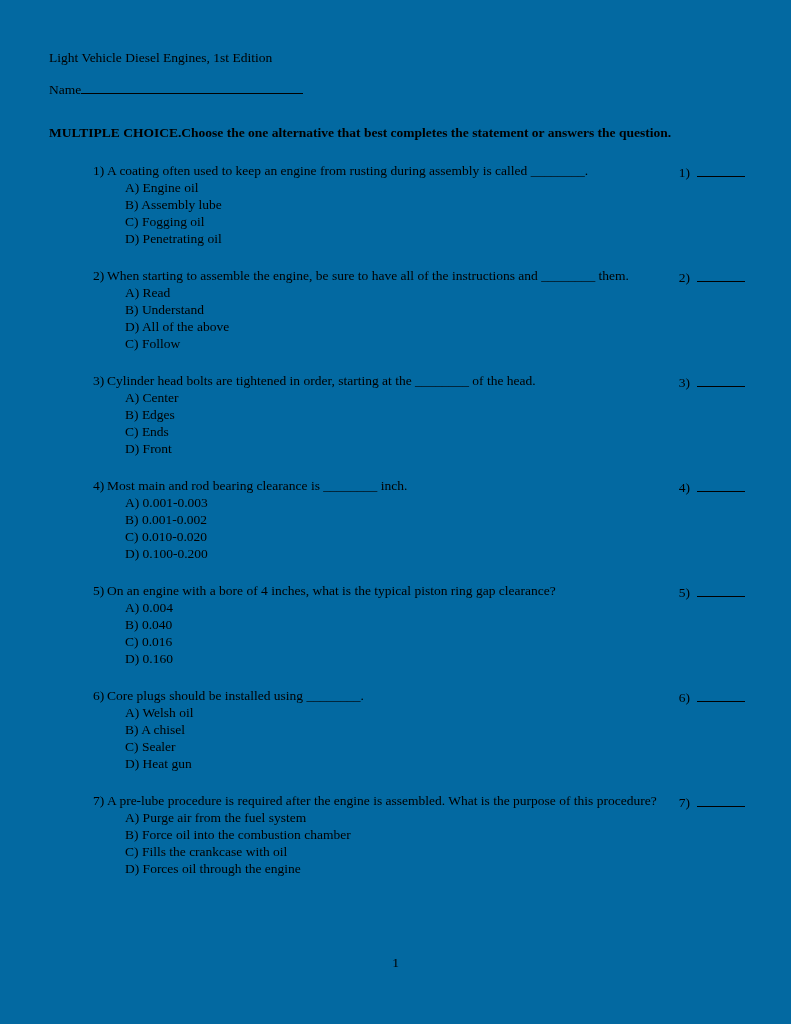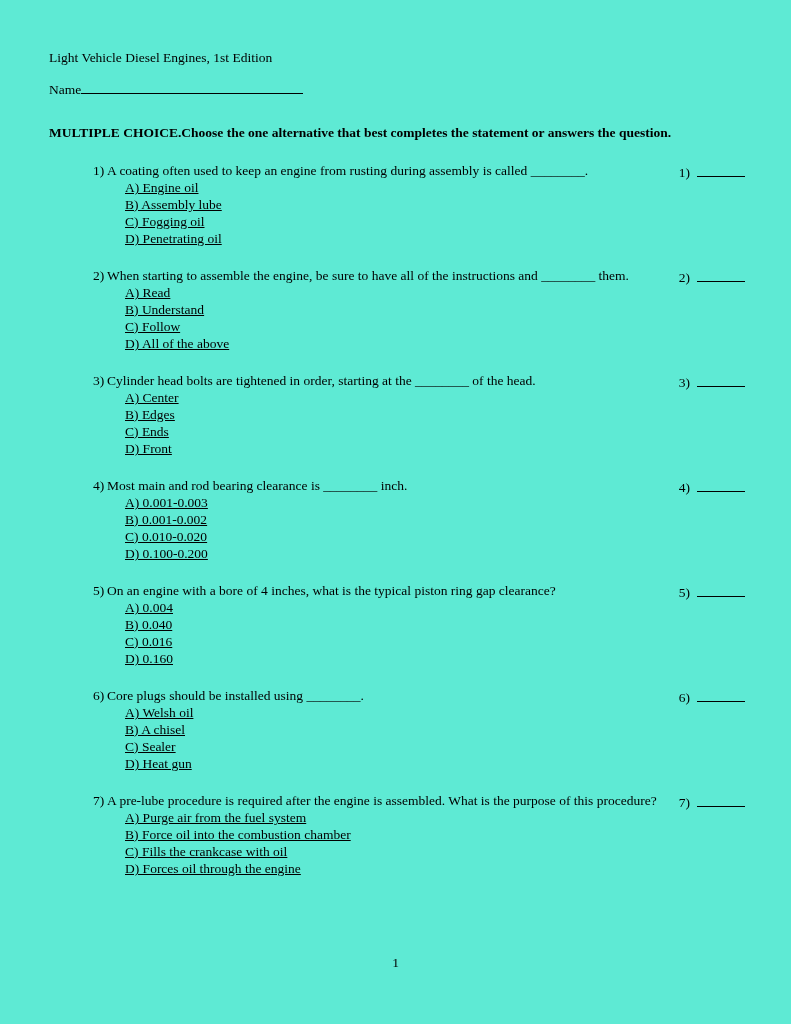--- a/index.html
+++ b/index.html
@@ -4,21 +4,21 @@
 <style>
   html, body {
     margin: 0;
     padding: 0;
     background: #ffffff;
   }
   .page {
     position: relative;
     width: 791px;
     height: 1024px;
-    background: #5eead4;
+    background: #0369a1;
     color: #000000;
     font-family: "Liberation Serif", "DejaVu Serif", serif;
     font-size: 13.5px;
     line-height: 17px;
     box-sizing: border-box;
     padding: 49px 46px 0 49px;
     overflow: hidden;
   }
   .doc-header div { line-height: 17px; }
   .name-row { margin-top: 13px; }
@@ -38,21 +38,21 @@
   .question {
     position: relative;
     margin: 0 0 20px 44px;
     min-height: 17px;
   }
   .q-main { width: 580px; }
   .q-line { display: flex; }
   .q-num { flex: 0 0 14px; }
   .q-text { flex: 1 1 auto; }
   .choices { margin-left: 32px; }
-  .choice { line-height: 17px; text-decoration: underline; }
+  .choice { line-height: 17px; }
   .q-answer {
     position: absolute;
     top: 0;
     right: 0;
     white-space: nowrap;
   }
   .ans-num { margin-right: 7px; }
   .answer-blank {
     display: inline-block;
     width: 48px;
@@ -107,22 +107,22 @@
 
     <div class="question">
       <div class="q-main">
         <div class="q-line">
           <span class="q-num">2)</span>
           <span class="q-text">When starting to assemble the engine, be sure to have all of the instructions and ________ them.</span>
         </div>
         <div class="choices">
           <div class="choice">A) Read</div>
           <div class="choice">B) Understand</div>
+          <div class="choice">D) All of the above</div>
           <div class="choice">C) Follow</div>
-          <div class="choice">D) All of the above</div>
         </div>
       </div>
       <div class="q-answer">
         <span class="ans-num">2)</span><span class="answer-blank"></span>
       </div>
     </div>
 
     <div class="question">
       <div class="q-main">
         <div class="q-line">

